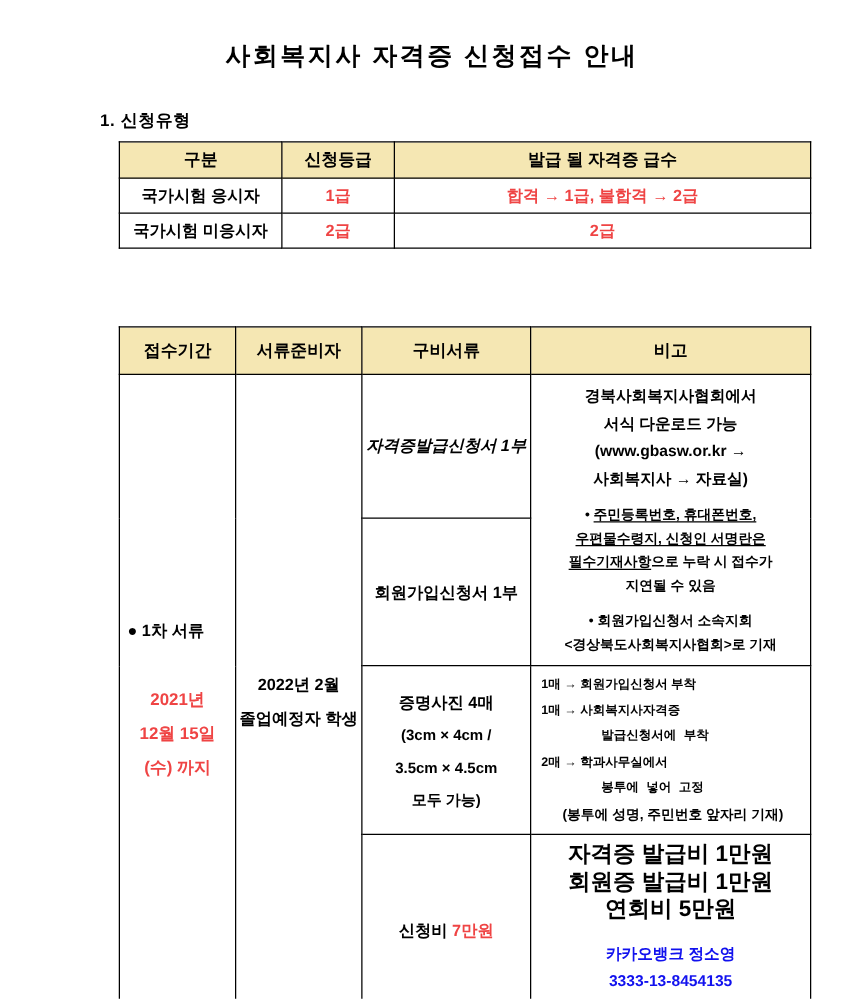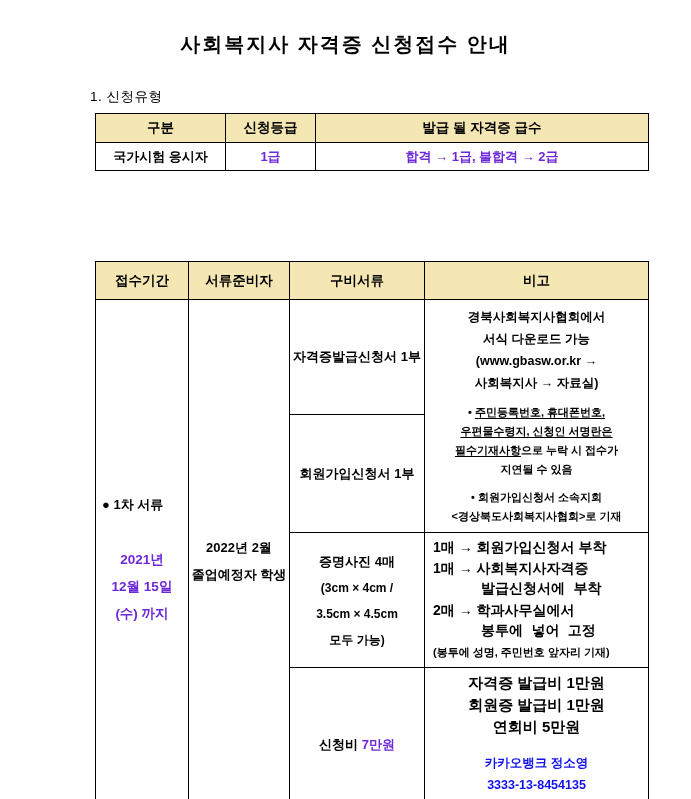--- a/index.html
+++ b/index.html
@@ -2,38 +2,38 @@
 <html><head>
 <meta charset="utf-8">
 <style>
   html,body { margin:0; padding:0; background:#ffffff; }
   body { width:691px; height:799px; position:relative; font-family:"Liberation Sans","DejaVu Sans",sans-serif; color:#000; }
   .page { position:absolute; inset:0; }
 
   .title { position:absolute; top:31px; left:0; width:100%; text-align:center;
            font-size:20px; font-weight:bold; letter-spacing:2px; margin:0; }
 
-  .sec { position:absolute; left:90px; font-size:13.5px; font-weight:normal; letter-spacing:0.5px; }
+  .sec { position:absolute; left:80px; font-size:13.5px; font-weight:bold; letter-spacing:0.5px; }
   .sec1 { top:88px; }
   .sec2 { top:235px; }
 
   table { border-collapse:collapse; table-layout:fixed; position:absolute; left:95px; background:#fff; }
   td, th { border:1.5px solid #000; font-weight:bold; text-align:center; vertical-align:middle; padding:0; }
   th { background:#F5E7B3; font-size:13.5px; }
   .t1 { top:113px; width:553px; }
   .t1 th { height:28px; }
   .t1 td { height:27px; font-size:13px; }
   .t2 { top:261px; width:553px; }
   .t2 th { height:37px; }
 
-  .red  { color:#6d28d9; }
+  .red  { color:#ef4444; }
   .blue { color:#1111EE; }
   .u    { text-decoration:underline; text-underline-offset:2px; }
 
-  .r1 .doc-cell { height:106px; }
+  .r1 .doc-cell { height:106px;font-style:italic; }
   .r2 .doc-cell { height:108px; }
   .r3 .doc-cell { height:128px; }
   .r4 .doc-cell { height:140px; }
   .doc-cell { font-size:13px; }
 
   .period-cell { vertical-align:middle; }
   .period-label { text-align:left; padding-left:6px; font-size:13px; margin-bottom:32px; }
   .deadline div { line-height:27px; font-size:13.5px; }
 
   .preparer-cell div { line-height:27px; font-size:13px; }
@@ -45,26 +45,26 @@
 
   .remark-cell { font-size:12px; }
   .remark12 { padding:6px 2px; }
   .dl-block div { line-height:22px; font-size:12.5px; }
   .note1 { margin-top:9px; }
   .note1 div { line-height:19px; font-size:11px; }
   .note2 { margin-top:9px; }
   .note2 div { line-height:19px; font-size:11px; }
 
   .remark3 { text-align:left; padding:4px 0 4px 8px; }
-  .remark3 div { line-height:21px; font-size:14px; }
+  .remark3 div { line-height:21px; font-size:10px; }
   .remark3 .ind { margin-left:48px;font-family:Liberation Mono, monospace; }
-  .remark3 .small2 { font-size:11px; }
+  .remark3 .small2 { font-size:11px;margin-left:17px; }
 
   .remark4 { padding:4px 0; }
-  .fees div { line-height:22px; font-size:15px; }
+  .fees div { line-height:22px; font-size:18px; }
   .bank { margin-top:14px; }
   .bank div { line-height:22px; font-size:12.5px; }
 </style>
 </head>
 <body>
 
 <div class="page">
 
   <h1 class="title">사회복지사 자격증 신청접수 안내</h1>
 
@@ -81,20 +81,25 @@
         <th>구분</th>
         <th>신청등급</th>
         <th>발급 될 자격증 급수</th>
       </tr>
     </thead>
     <tbody>
       <tr>
         <td>국가시험 응시자</td>
         <td class="red">1급</td>
         <td class="red">합격 → 1급, 불합격 → 2급</td>
+      </tr>
+      <tr>
+        <td>국가시험 미응시자</td>
+        <td class="red">2급</td>
+        <td class="red">2급</td>
       </tr>
     </tbody>
   </table>
 
 
   <table class="t2">
     <colgroup>
         <col style="width:93px">
         <col style="width:101px">
         <col style="width:135px">

